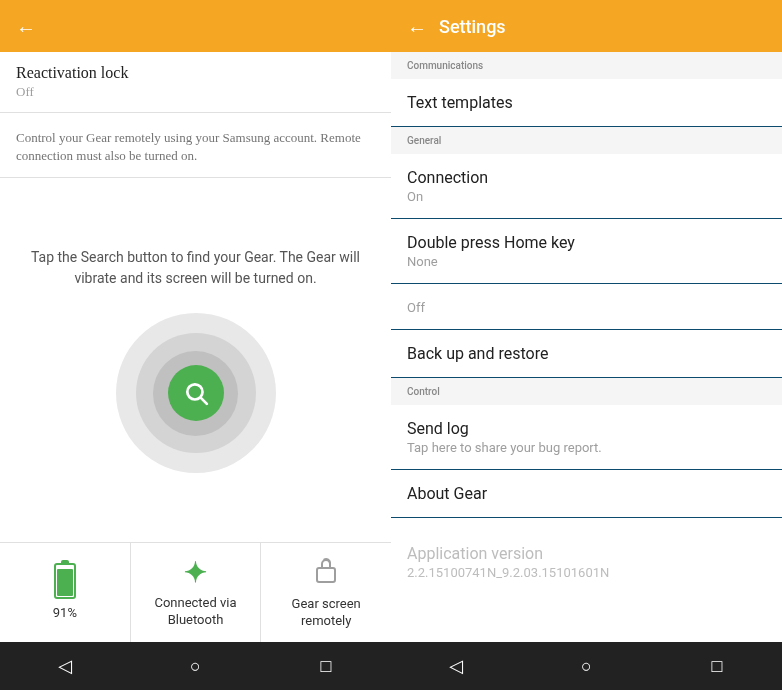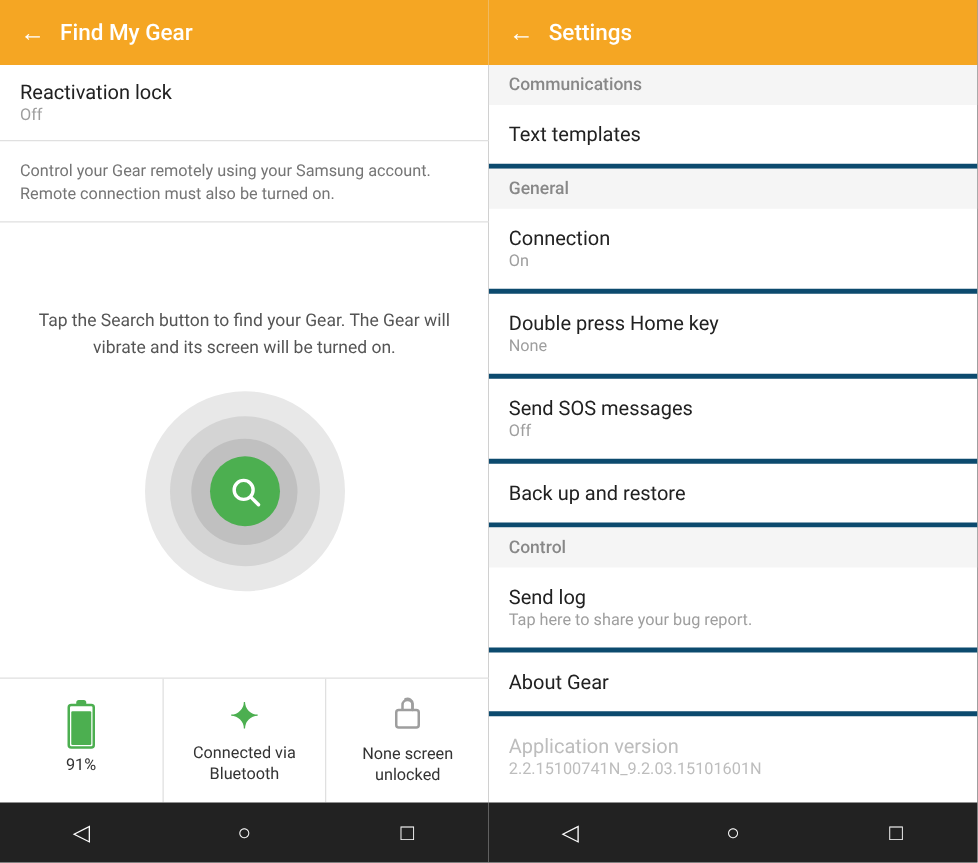--- a/index.html
+++ b/index.html
@@ -55,20 +55,21 @@
     .left-content {
       flex: 1;
       overflow: hidden;
       display: flex;
       flex-direction: column;
     }
 
     .setting-item {
       padding: 12px 16px;
       border-bottom: 1px solid #e0e0e0;
+      font-family: Liberation Serif, serif;
     }
     .setting-item-title {
       font-size: 16px;
       color: #212121;
       font-weight: 400;
     }
     .setting-item-sub {
       font-size: 13px;
       color: #9e9e9e;
       margin-top: 2px;
@@ -233,59 +234,59 @@
 
     
     .right-content {
       flex: 1;
       overflow-y: auto;
       overflow-x: hidden;
     }
     .section-header {
       background: #f5f5f5;
       padding: 8px 16px;
-      font-size: 14px;
+      font-size: 10px;
       color: #888;
       font-weight: 500;
     }
     .menu-item {
       padding: 14px 16px;
-      border-bottom: 4px solid #0c4a6e;
+      border-bottom: 1px solid #0c4a6e;
       cursor: pointer;
     }
     .menu-item-title {
       font-size: 16px;
       color: #212121;
     }
     .menu-item-sub {
       font-size: 13px;
       color: #9e9e9e;
       margin-top: 2px;
     }
     .app-version-item {
       padding: 14px 16px;
     }
     .app-version-title {
       font-size: 16px;
       color: #bdbdbd;
+      margin-top: 12px;
     }
     .app-version-sub {
       font-size: 13px;
       color: #bdbdbd;
       margin-top: 2px;
     }
   </style>
 </head>
 <body>
 
 <div class="left-panel">
 
   <div class="header">
     <span class="header-back">←</span>
-    <span class="header-title">Find My Gear</span>
   </div>
 
   <div class="left-content">
 
     <div class="setting-item">
       <div class="setting-item-title">Reactivation lock</div>
       <div class="setting-item-sub">Off</div>
     </div>
 
     <div class="setting-item">
@@ -324,21 +325,21 @@
       <div class="status-item">
         <div class="lock-icon-wrap">
           <svg width="24" height="28" viewBox="0 0 24 28" fill="none">
             <rect x="3" y="12" width="18" height="14" rx="2" stroke="#9e9e9e" stroke-width="2" fill="none"></rect>
             <path d="M8 12V8a4 4 0 0 1 8 0v4" stroke="#9e9e9e" stroke-width="2" fill="none"></path>
             <path d="M8 8V7a4 4 0 0 1 8 0" stroke="none"></path>
 
             <path d="M16 12V7a4 4 0 0 0-5.66-3.63" stroke="#9e9e9e" stroke-width="2" fill="none" stroke-linecap="round"></path>
           </svg>
         </div>
-        <span class="status-label">None screen unlocked</span>
+        <span class="status-label">Gear screen remotely</span>
       </div>
     </div>
   </div>
 
   <div class="nav-bar">
     <button class="nav-btn">◁</button>
     <button class="nav-btn">○</button>
     <button class="nav-btn">□</button>
   </div>
 </div>
@@ -364,21 +365,20 @@
     </div>
     <div class="menu-item">
       <div class="menu-item-title">Connection</div>
       <div class="menu-item-sub">On</div>
     </div>
     <div class="menu-item">
       <div class="menu-item-title">Double press Home key</div>
       <div class="menu-item-sub">None</div>
     </div>
     <div class="menu-item">
-      <div class="menu-item-title">Send SOS messages</div>
       <div class="menu-item-sub">Off</div>
     </div>
     <div class="menu-item">
       <div class="menu-item-title">Back up and restore</div>
     </div>
 
     <div class="section-header">
       <span>Control</span>
     </div>
     <div class="menu-item">

